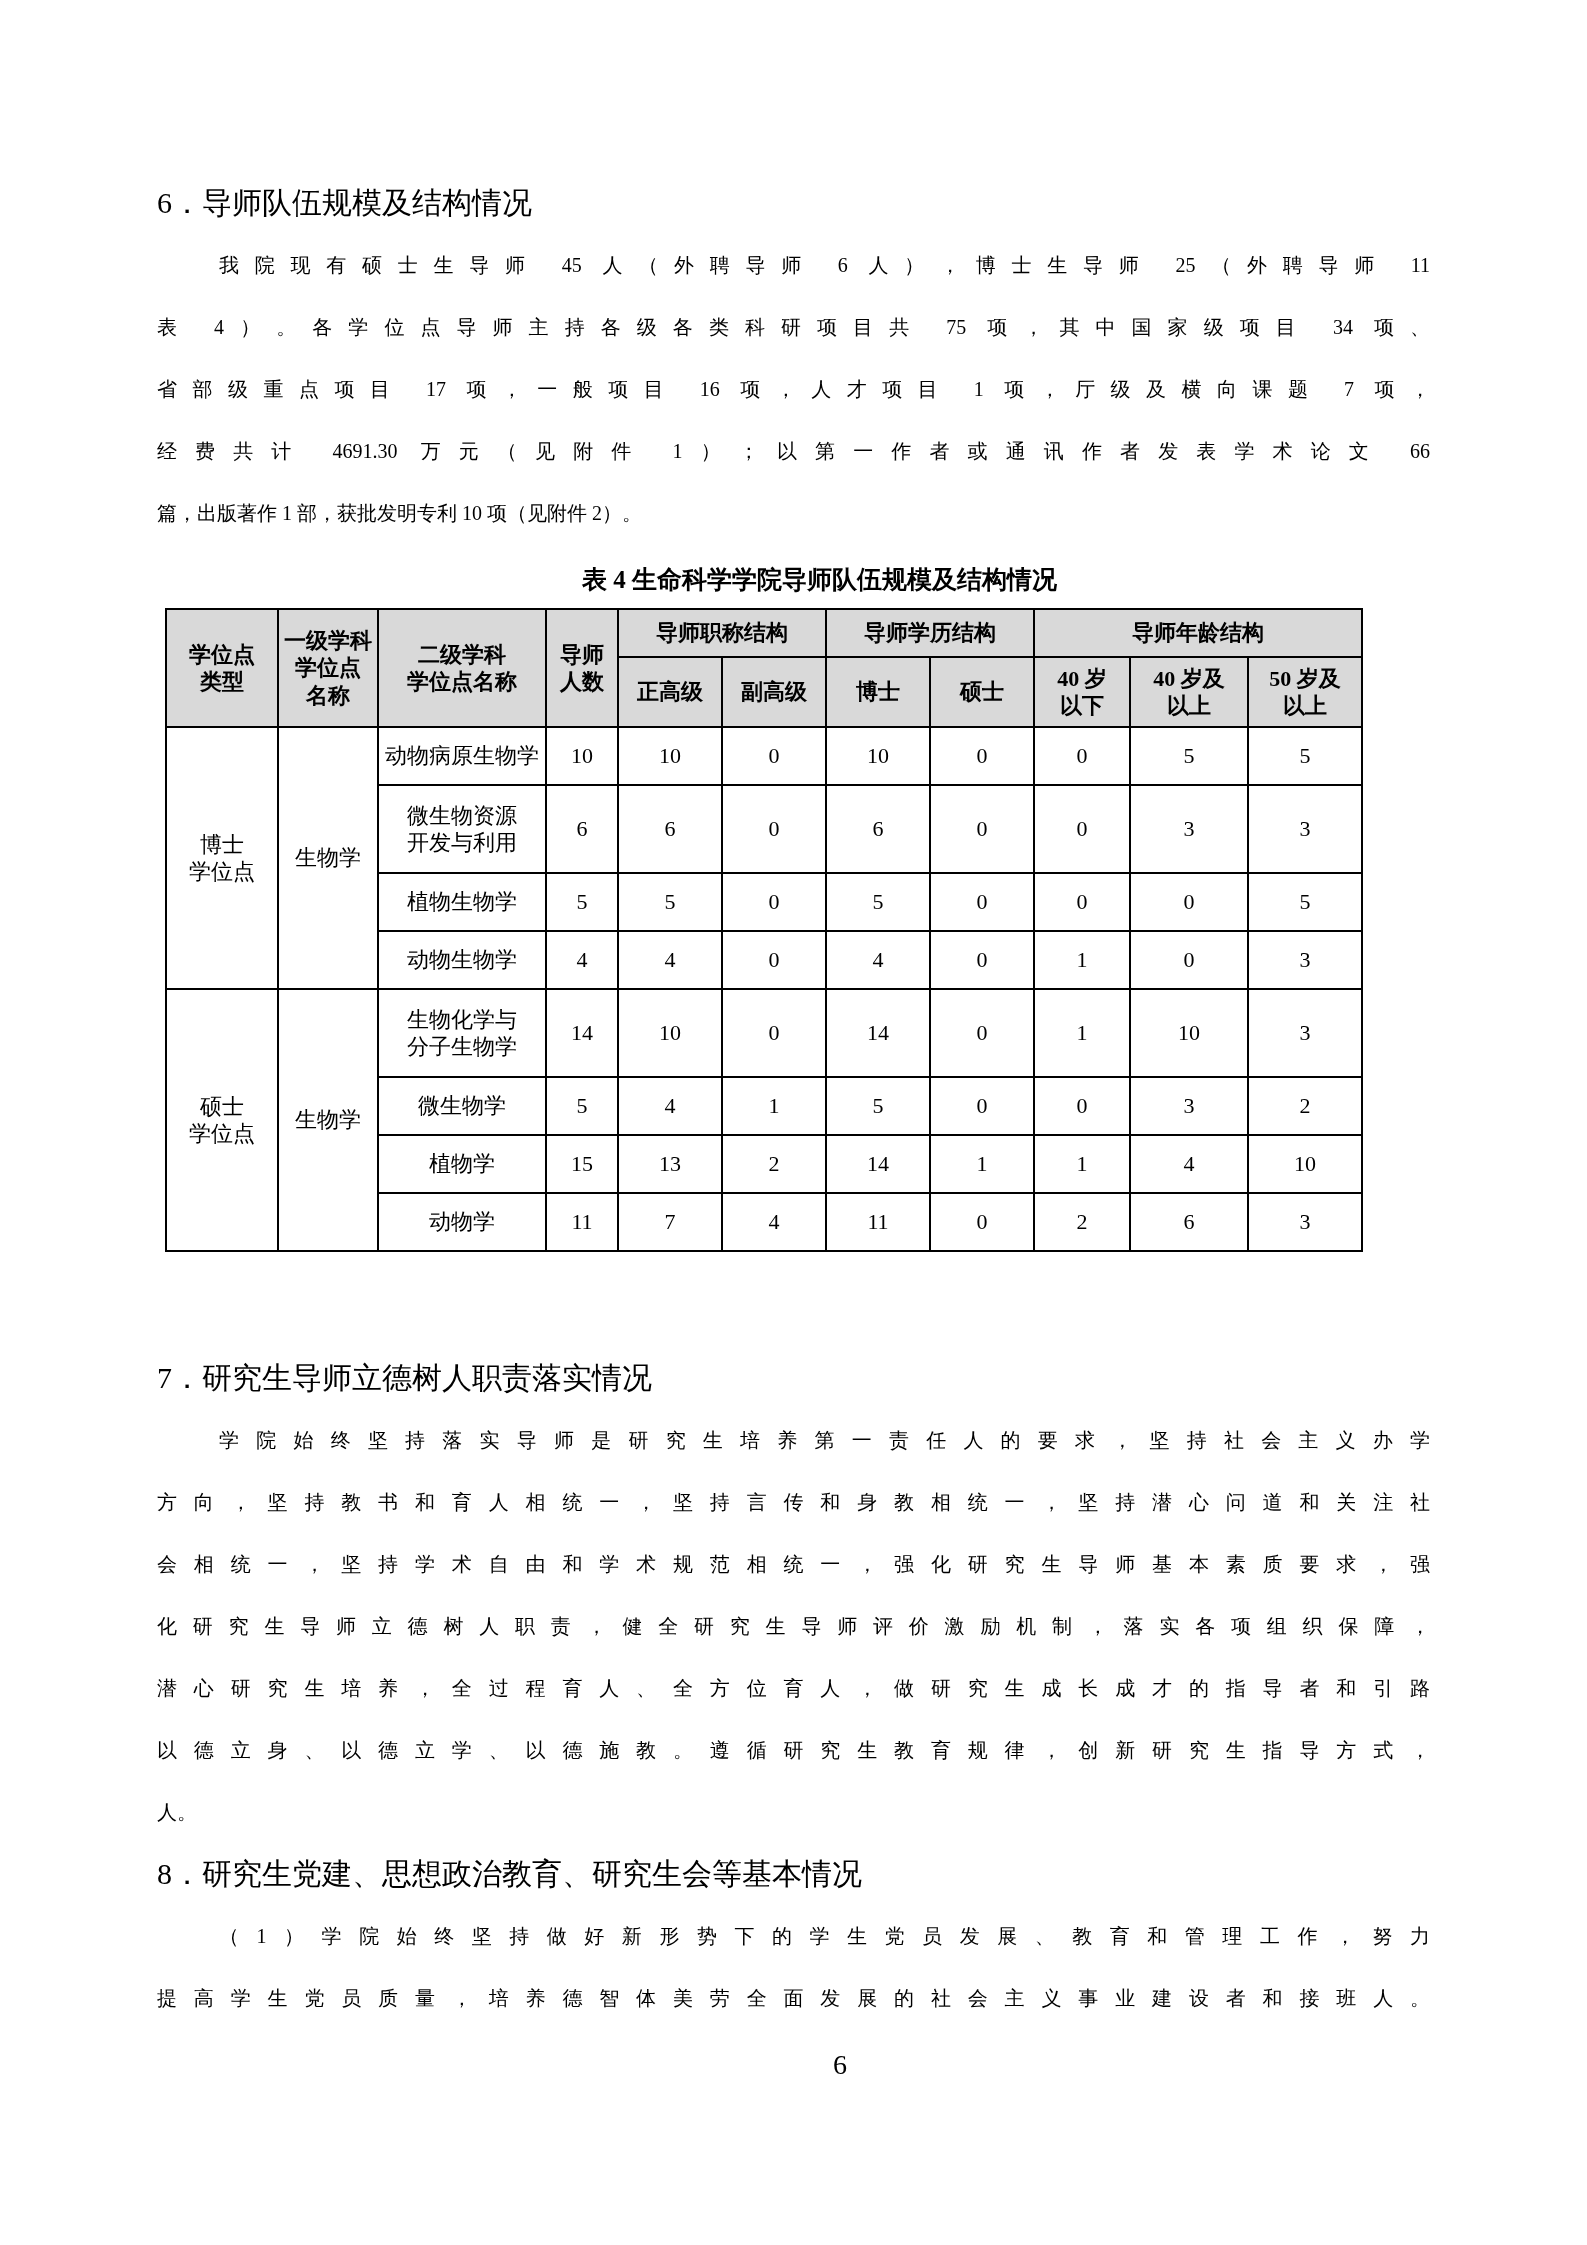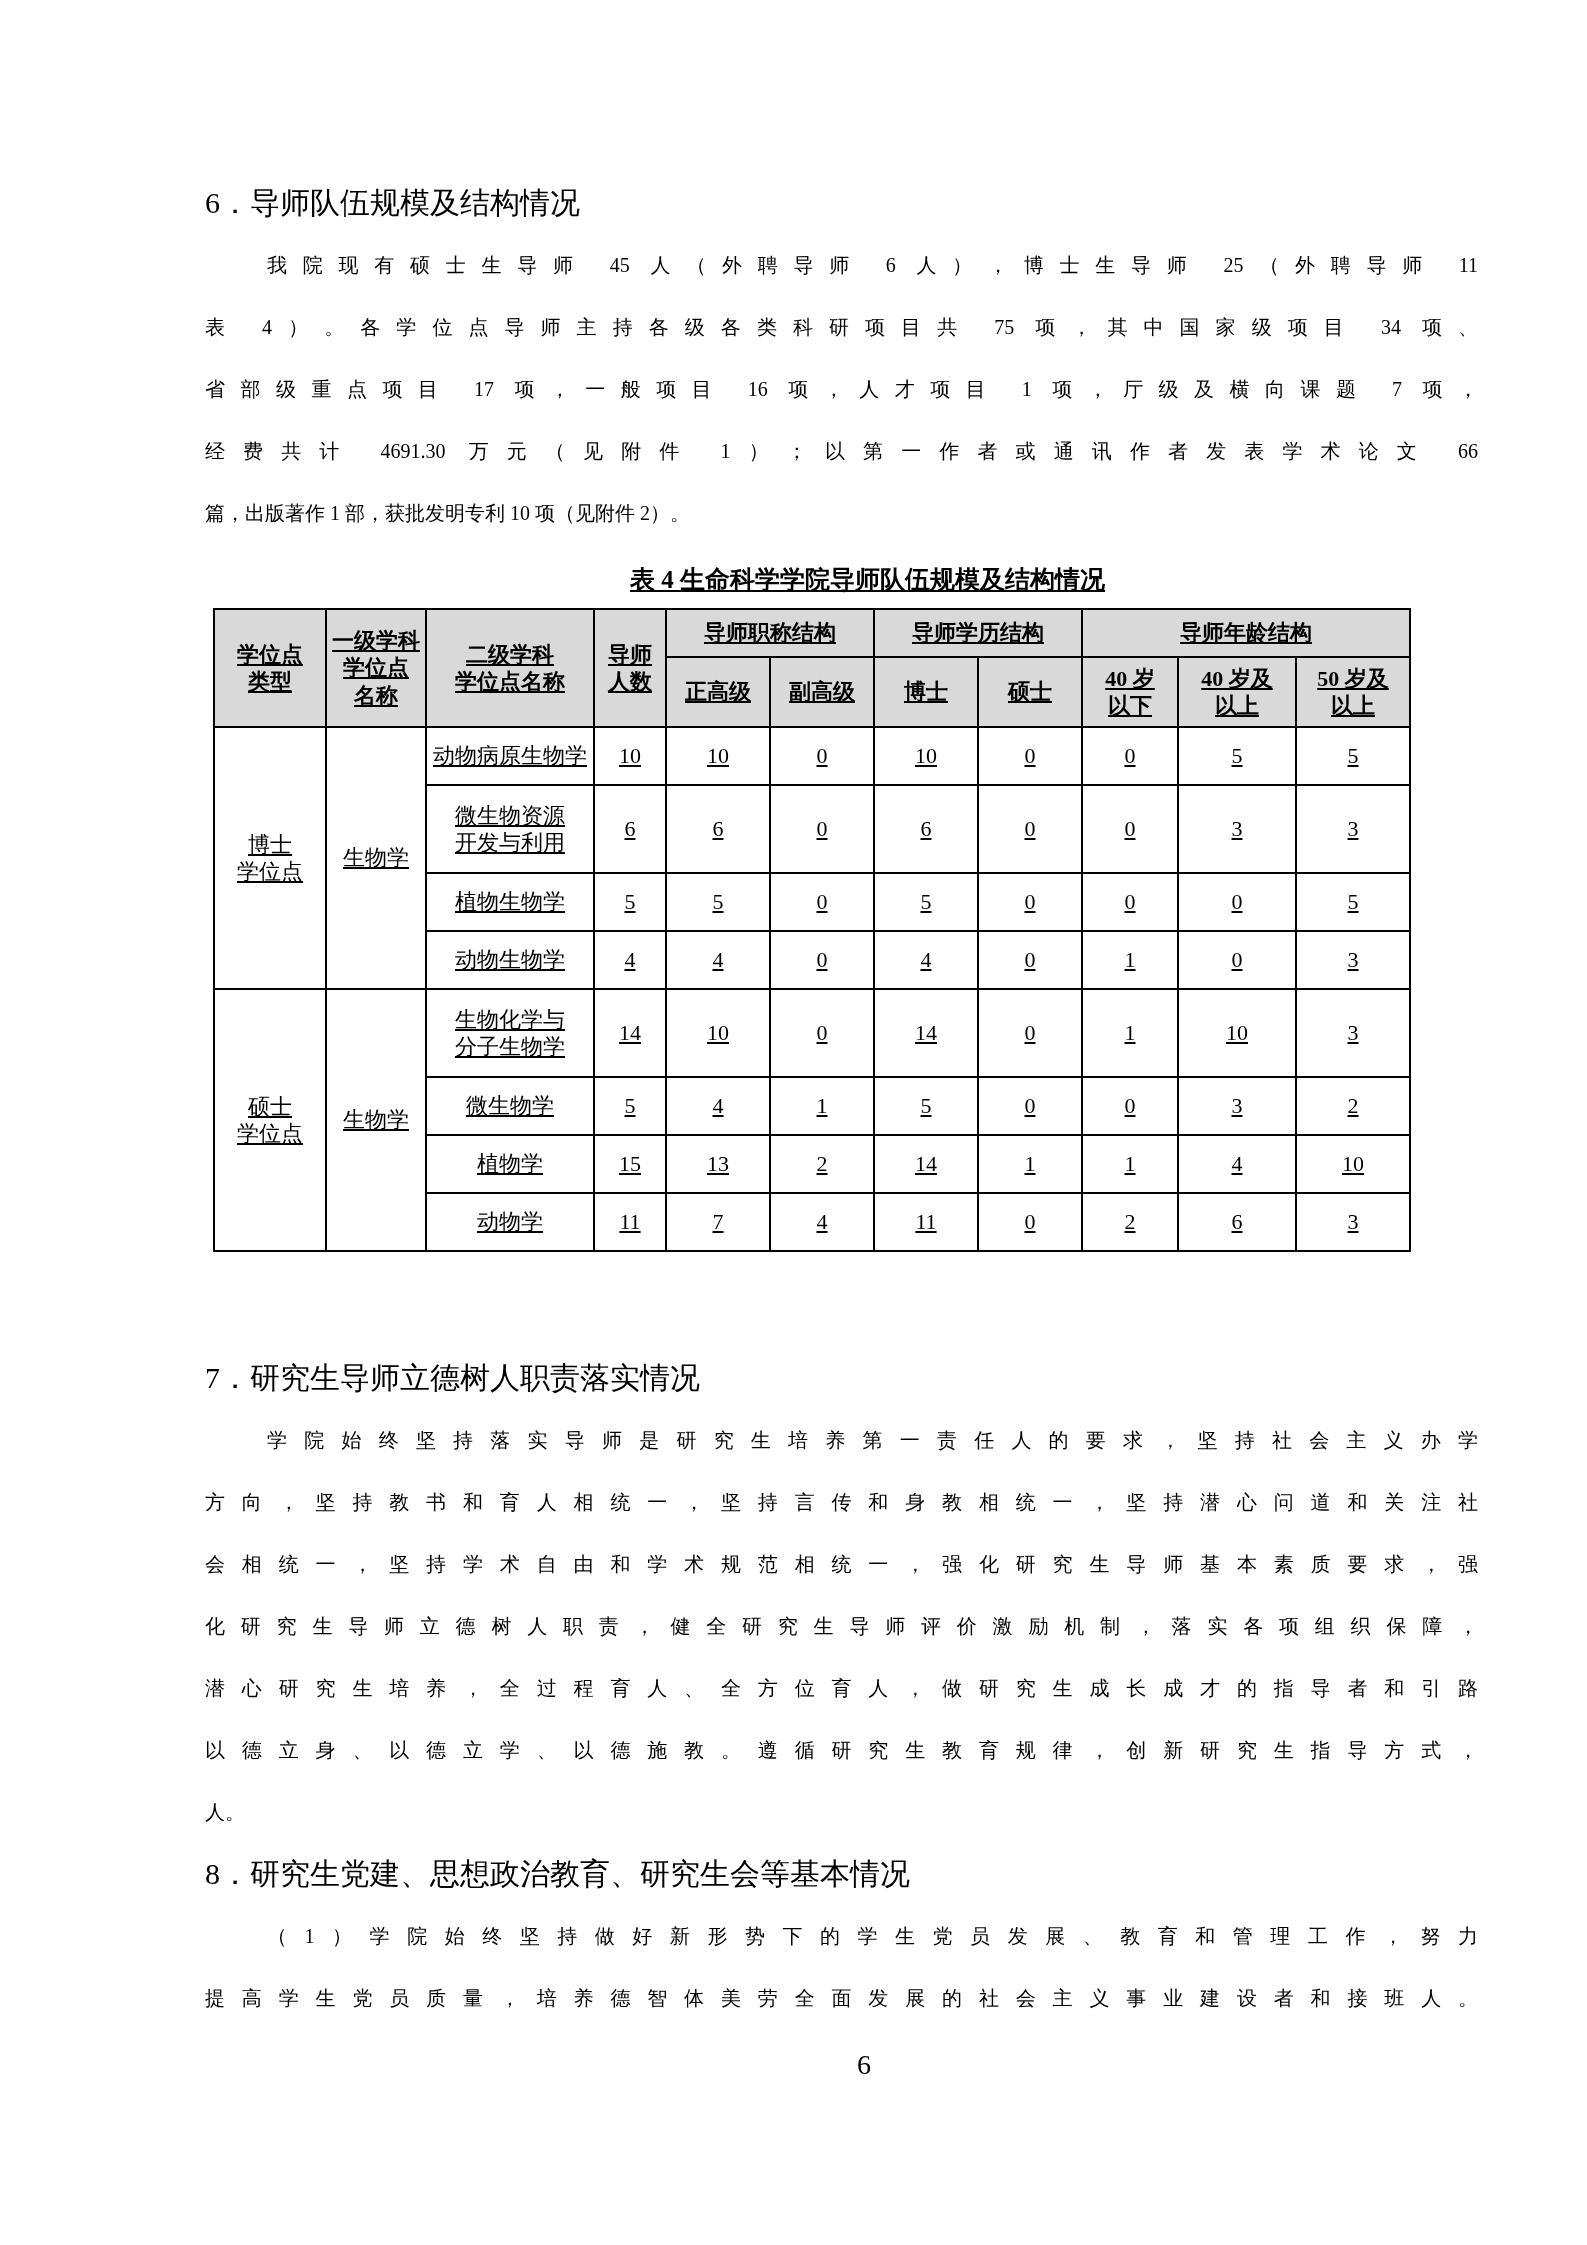--- a/index.html
+++ b/index.html
@@ -1,35 +1,35 @@
 <!DOCTYPE html>
 <html><head>
 <meta charset="utf-8">
 <style>
   html,body { margin:0; padding:0; background:#888; }
   .page {
     width:1587px; height:2245px; background:#ffffff; margin:0 auto;
     font-family:"Liberation Serif","DejaVu Serif",serif; color:#000;
     position:relative; overflow:hidden;
   }
-  .content { padding:172px 64px 0 157px;margin-left:48px; }
+  .content { padding:172px 64px 0 157px; }
 
   .heading { font-size:30px; height:62px; line-height:62px; text-align:left; }
   .h7 { margin-top:95px; }
 
   .para { width:1273px; }
   .line {
     font-size:20px; height:62px; line-height:62px;
     text-align:justify; text-align-last:justify;
     overflow:hidden; white-space:nowrap;
   }
   .line.left { text-align-last:left; }
   .line.indent { text-indent:62px; }
 
-  .table-block { width:1309px; margin-left:8px; margin-top:16px;text-decoration:underline; }
+  .table-block { width:1309px; margin-left:8px; margin-top:16px; }
   .caption {
     text-align:center; font-weight:bold; font-size:25px;
     height:40px; line-height:40px; margin-bottom:8px;
   }
   table.struct {
     border-collapse:collapse; width:1196px; table-layout:fixed;
     font-size:22px; text-align:center;
   }
   table.struct td {
     border:2px solid #000; padding:2px 4px; vertical-align:middle;

